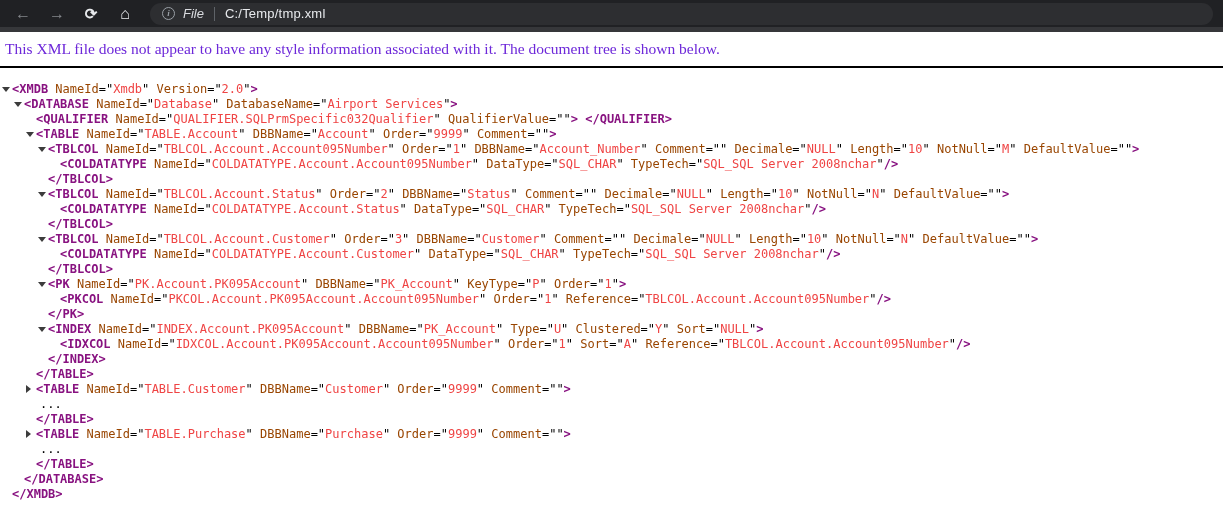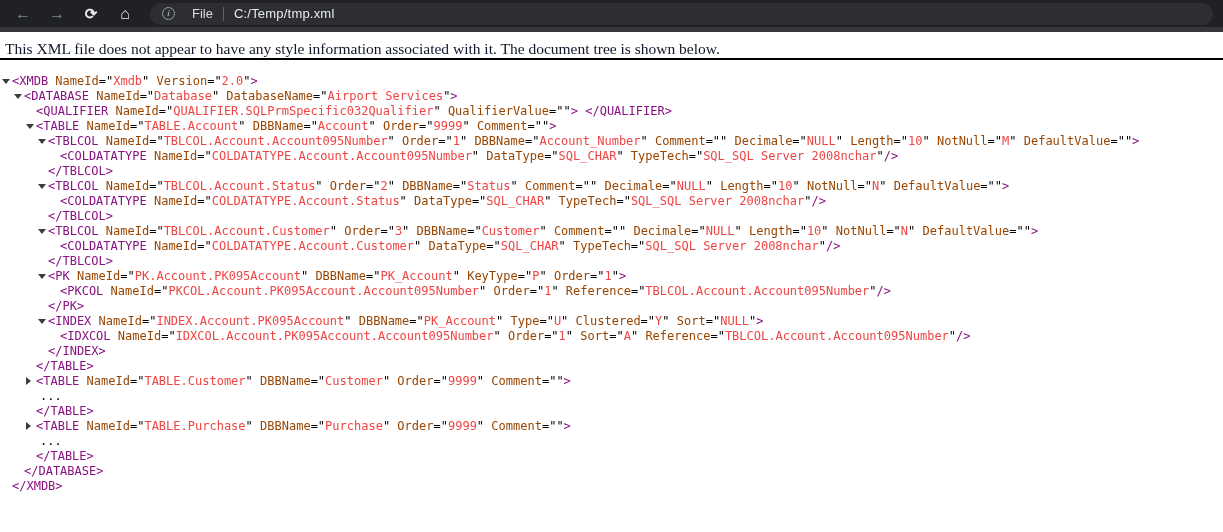--- a/index.html
+++ b/index.html
@@ -23,36 +23,36 @@
   .omnibox {
     flex:1; height:22px; margin-left:8px; background:#2d2e31; border-radius:11px;
     display:flex; align-items:center; padding:0 12px; color:#e8eaed; font-size:13px;
   }
   .info-icon {
     width:13px; height:13px; border:1.5px solid #9aa0a6; border-radius:50%;
     color:#9aa0a6; font-size:9px; line-height:10px; text-align:center;
     font-family:"Liberation Serif", serif; font-style:italic; font-weight:bold;
     flex:0 0 auto;
   }
-  .scheme { margin-left:17px; color:#dadce0; }
+  .scheme { margin-left:8px; color:#dadce0;font-style:italic; }
   .omni-sep { width:1px; height:14px; background:#5f6368; margin:0 10px; }
   .url { color:#e8eaed; letter-spacing:0.2px;text-align:right; }
   .toolbar-strip { height:5px; background:#36373a; }
 
   
   .notice {
-    font-family:"Liberation Serif", serif; font-size:15.5px; color:#0f172a;
-    padding:7px 0 0 5px; border-bottom:2px solid #000; line-height:19px;
+    font-family:"Liberation Serif", serif; font-size:15.5px; color:#6d28d9;
+    padding:7px 0 8px 5px; border-bottom:2px solid #000; line-height:19px;
   }
   .tree {
     font-family:"DejaVu Sans Mono", monospace; font-size:12px; line-height:15px;
     color:#000; padding-top:14px; white-space:pre;
   }
   .xline { position:relative; }
-  .x-tag  { color:#881280; }
+  .x-tag  { color:#881280;font-weight:bold; }
   .x-attr { color:#994500; }
   .x-val  { color:#ef4444; }
   .arrow { position:absolute; width:0; height:0; cursor:pointer; }
   .arrow-down {
     top:5px;
     border-left:4px solid transparent; border-right:4px solid transparent;
     border-top:5px solid #3c3c3c;
   }
   .arrow-right {
     top:3px;

